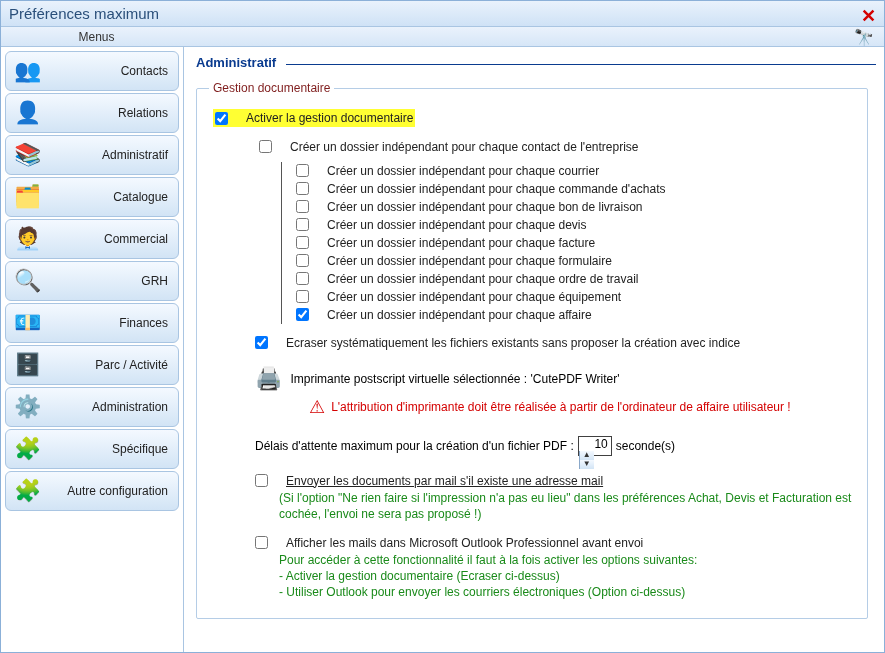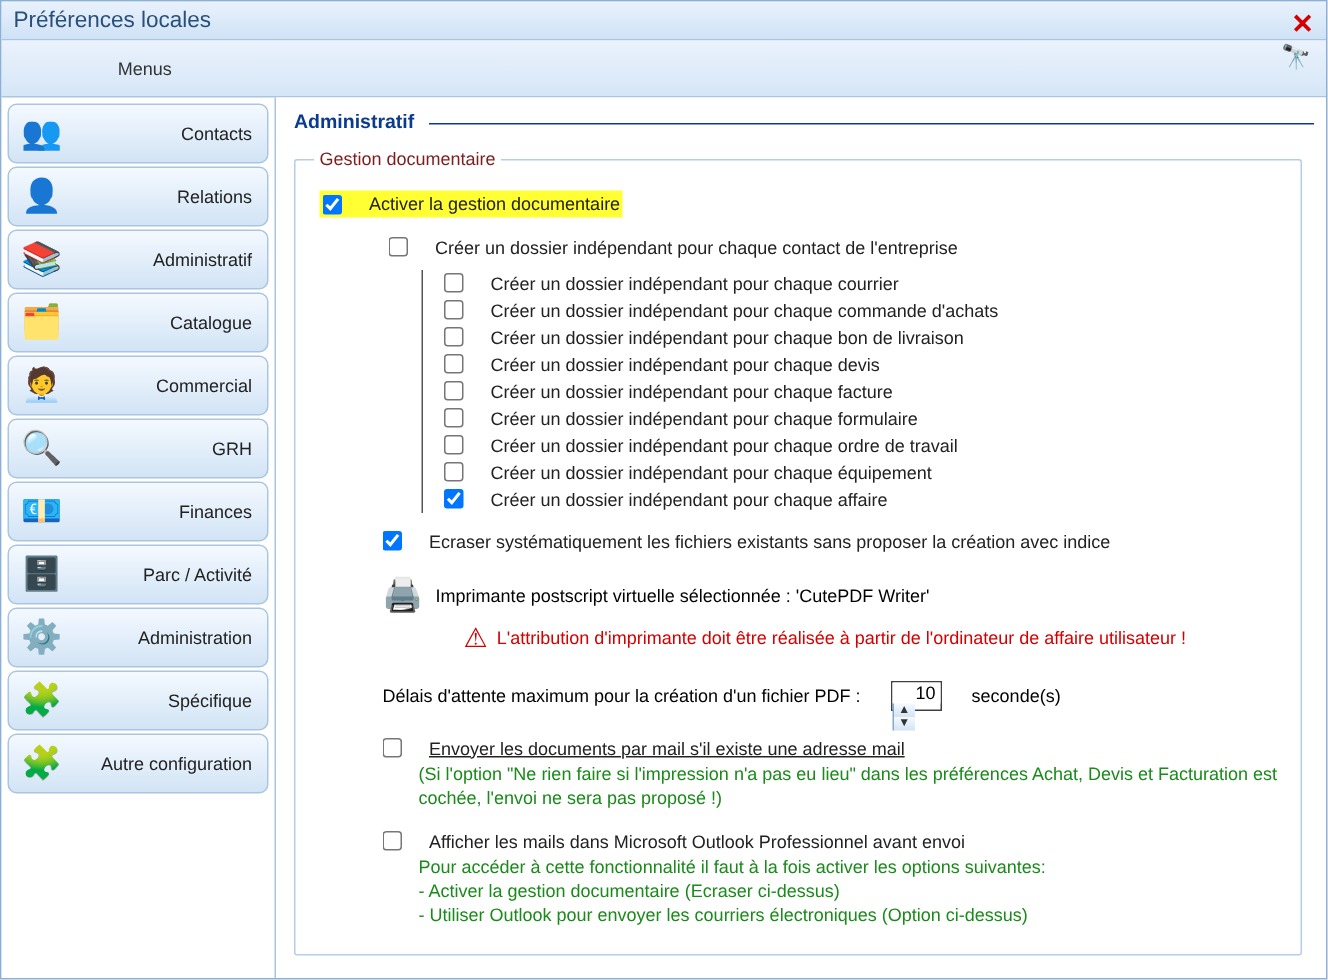--- a/index.html
+++ b/index.html
@@ -26,21 +26,21 @@
   .titlebar .close-x {
     position: absolute;
     right: 8px;
     top: 4px;
     color: #d40000;
     font-weight: bold;
     font-size: 18px;
     cursor: pointer;
   }
   .menubar {
-    height: 38px;
+    height: 20px;
     background: linear-gradient(#eaf2fc, #d6e6f7);
     border-bottom: 1px solid #a9c5e2;
     display: flex;
     align-items: center;
     padding: 0 8px;
     color: #333;
     position: relative;
   }
   .menubar .menus-label {
     width: 175px;
@@ -172,21 +172,21 @@
     margin-top: 4px;
     gap: 6px;
     color: #d40000;
   }
   .warn-icon { color: #d40000; font-size: 18px; }
   .delay-row {
     display: flex;
     align-items: center;
     margin-left: 46px;
     margin-top: 18px;
-    gap: 20px;
+    gap: 4px;
   }
   .spinner {
     display: inline-flex;
     align-items: flex-start;
     border: 1px solid #404040;
     height: 20px;
     flex-direction: column;
   }
   .spinner input {
     width: 32px;
@@ -218,21 +218,21 @@
   .outlook-chk { margin-left: 46px; margin-top: 12px; }
   
   .scroll-area::-webkit-scrollbar { width: 16px; }
   .scroll-area::-webkit-scrollbar-track { background: #f0f4f9; border-left:1px solid #cfd8e3;}
   .scroll-area::-webkit-scrollbar-thumb { background: #cfd8e3; border:1px solid #a8b8cc; border-radius:2px;}
 </style>
 </head>
 <body>
 
 <div class="titlebar">
-  <span>Préférences locales</span>
+  <span>Préférences maximum</span>
   <span class="close-x">✕</span>
 </div>
 
 <div class="menubar">
   <span class="menus-label">Menus</span>
   <span class="binocular">🔭</span>
 </div>
 
 <div class="body-row">
 

